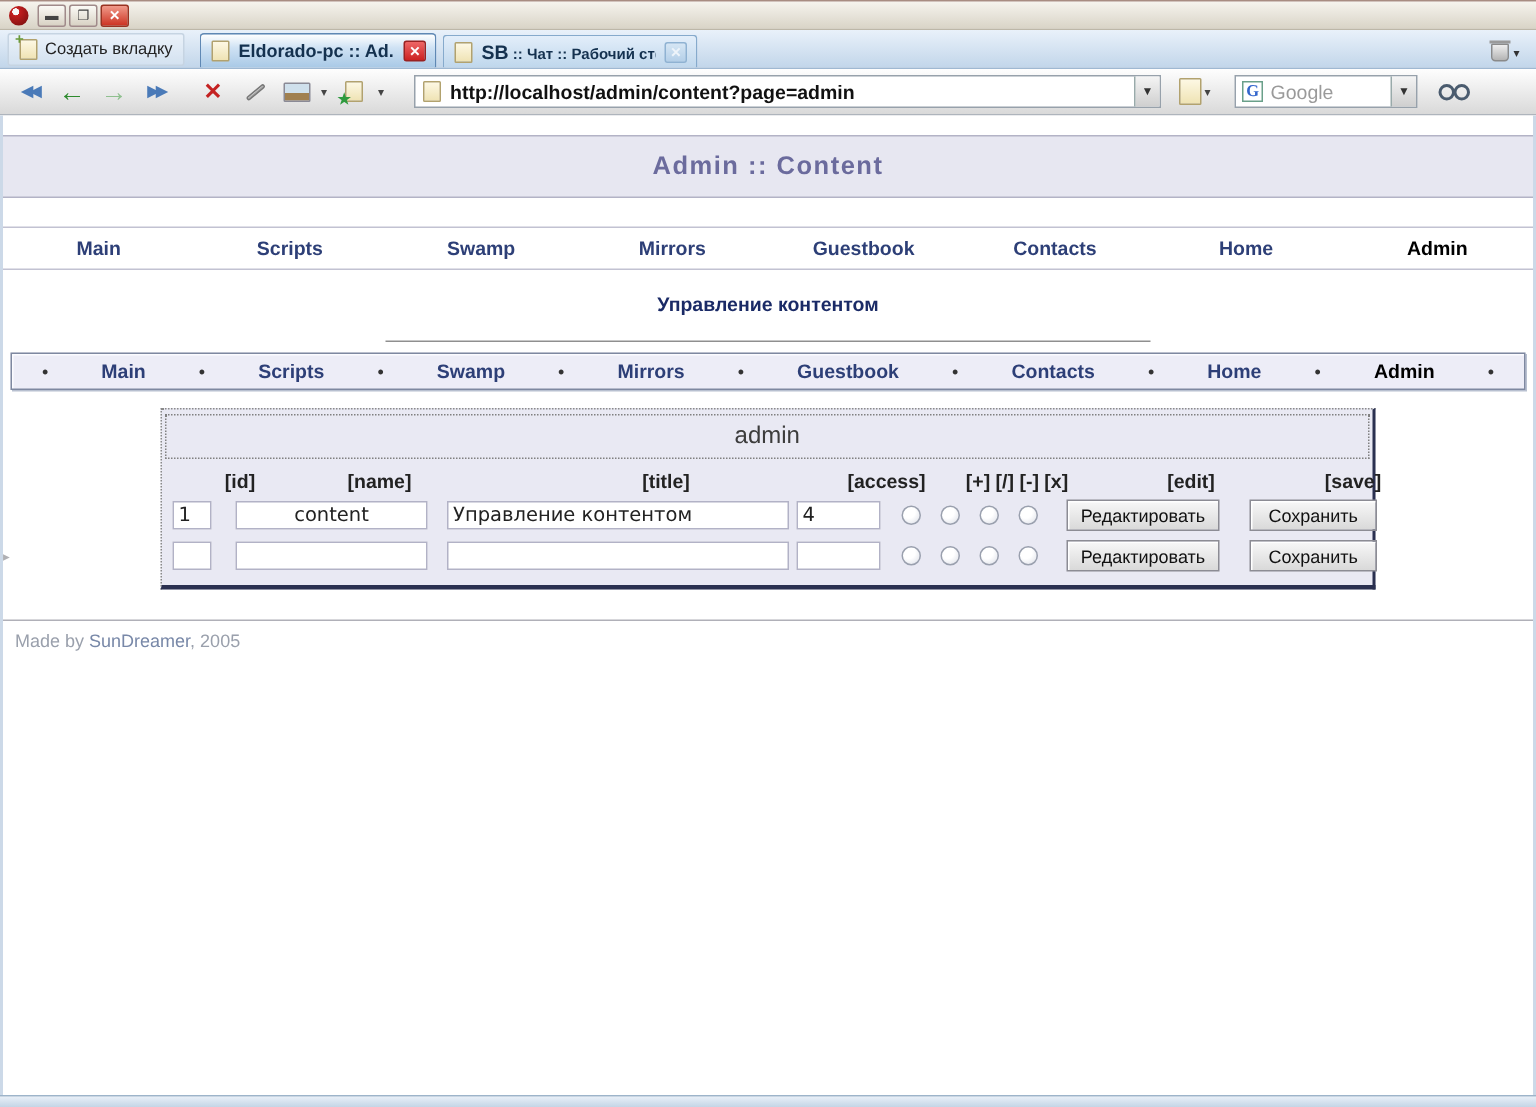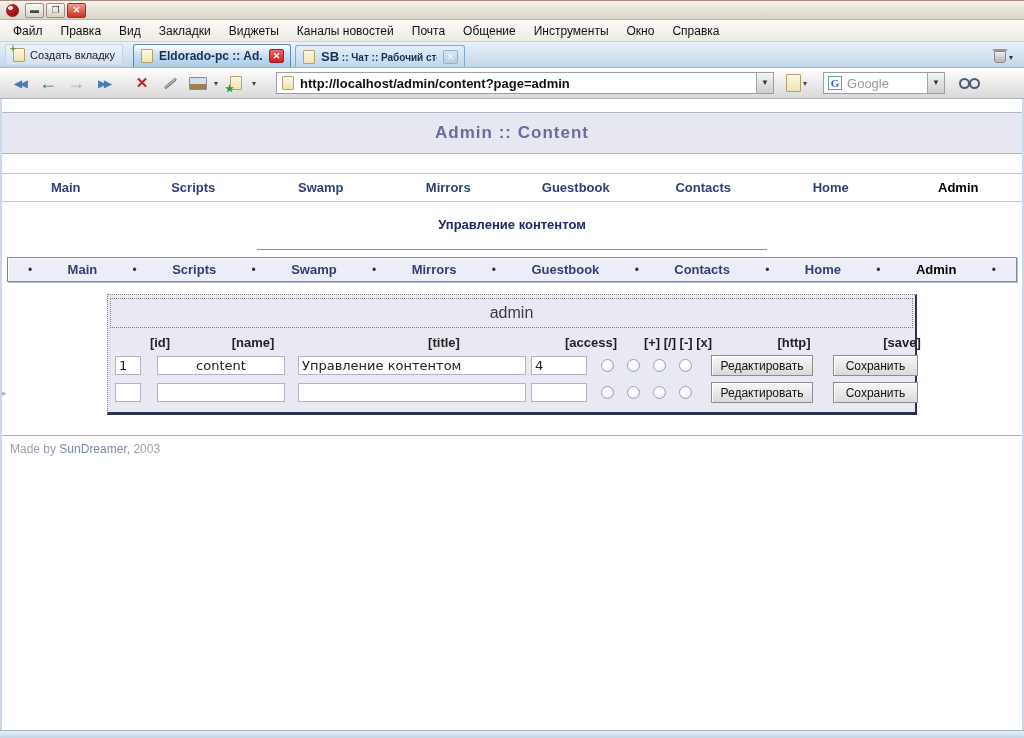--- a/index.html
+++ b/index.html
@@ -155,33 +155,20 @@
 
   <div class="titlebar">
     <span class="opera-icon"></span>
     <div class="caption-btns">
       <div class="cap-btn">▬</div>
       <div class="cap-btn">❐</div>
       <div class="cap-btn close">✕</div>
     </div>
   </div>
 
-  <div class="menubar">
-    <span class="menu-item">Файл</span>
-    <span class="menu-item">Правка</span>
-    <span class="menu-item">Вид</span>
-    <span class="menu-item">Закладки</span>
-    <span class="menu-item">Виджеты</span>
-    <span class="menu-item">Каналы новостей</span>
-    <span class="menu-item">Почта</span>
-    <span class="menu-item">Общение</span>
-    <span class="menu-item">Инструменты</span>
-    <span class="menu-item">Окно</span>
-    <span class="menu-item">Справка</span>
-  </div>
 
   <div class="tabbar">
     <div class="newtab-btn">
       <span class="page-ic plus"></span>
       <span class="newtab-label">Создать вкладку</span>
     </div>
     <div class="tab active">
       <span class="page-ic"></span>
       <span class="tab-label">Eldorado-pc :: Ad.....</span>
       <span class="tab-close red">✕</span>
@@ -289,21 +276,21 @@
 
     <div class="admin-table">
       <div class="t-caption">admin</div>
 
       <div class="t-grid t-head">
         <span class="t-h">[id]</span>
         <span class="t-h">[name]</span>
         <span class="t-h">[title]</span>
         <span class="t-h">[access]</span>
         <span class="t-h">[+] [/] [-] [x]</span>
-        <span class="t-h">[http]</span>
+        <span class="t-h">[edit]</span>
         <span class="t-h">[save]</span>
       </div>
 
       <div class="t-grid t-row">
         <span class="cell">
             <input class="txt id" value="1" style="">
           </span>
         <span class="cell">
             <input class="txt name" value="content" style="">
           </span>
@@ -350,18 +337,18 @@
             <button class="win-btn edit">Редактировать</button>
           </span>
         <span class="cell">
             <button class="win-btn save">Сохранить</button>
           </span>
       </div>
     </div>
 
     <div class="footer-sep"></div>
     <div class="footer">
-      <span>Made by </span><span class="author">SunDreamer</span><span>, 2003</span>
+      <span>Made by </span><span class="author">SunDreamer</span><span>, 2005</span>
     </div>
   </div>
 
   <div class="bottom-strip"></div>
 </div>
 
 </body></html>

